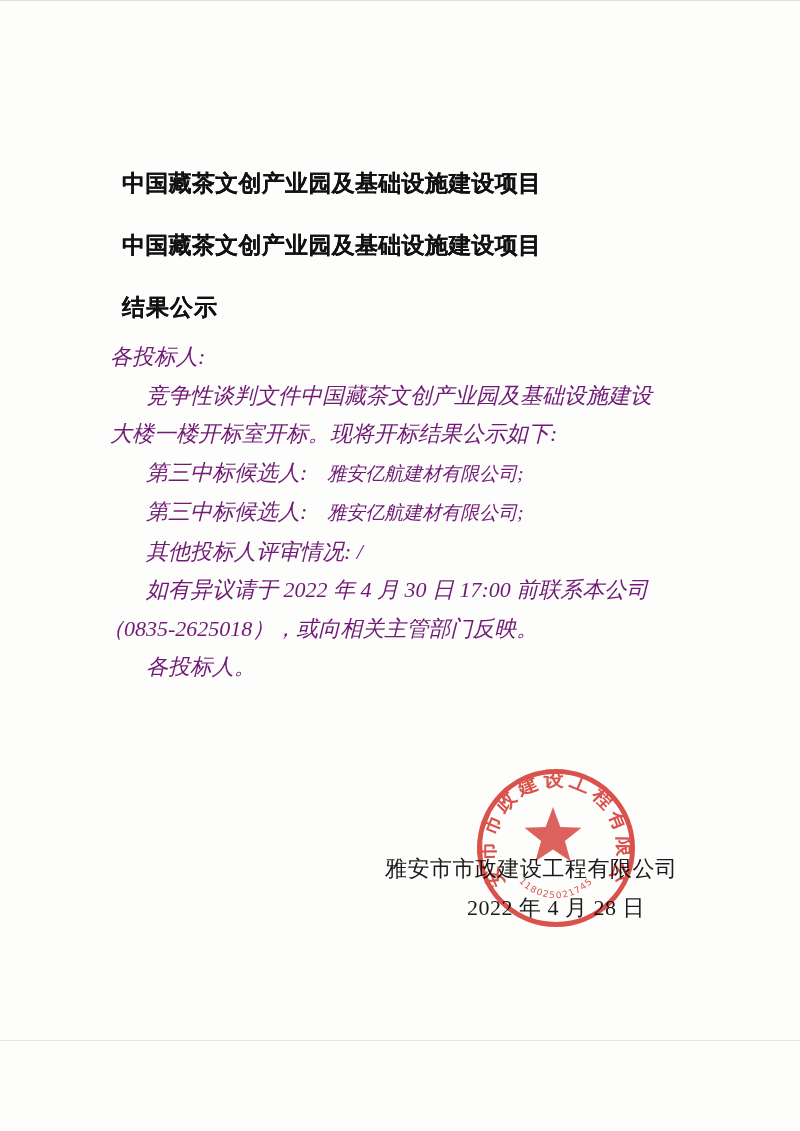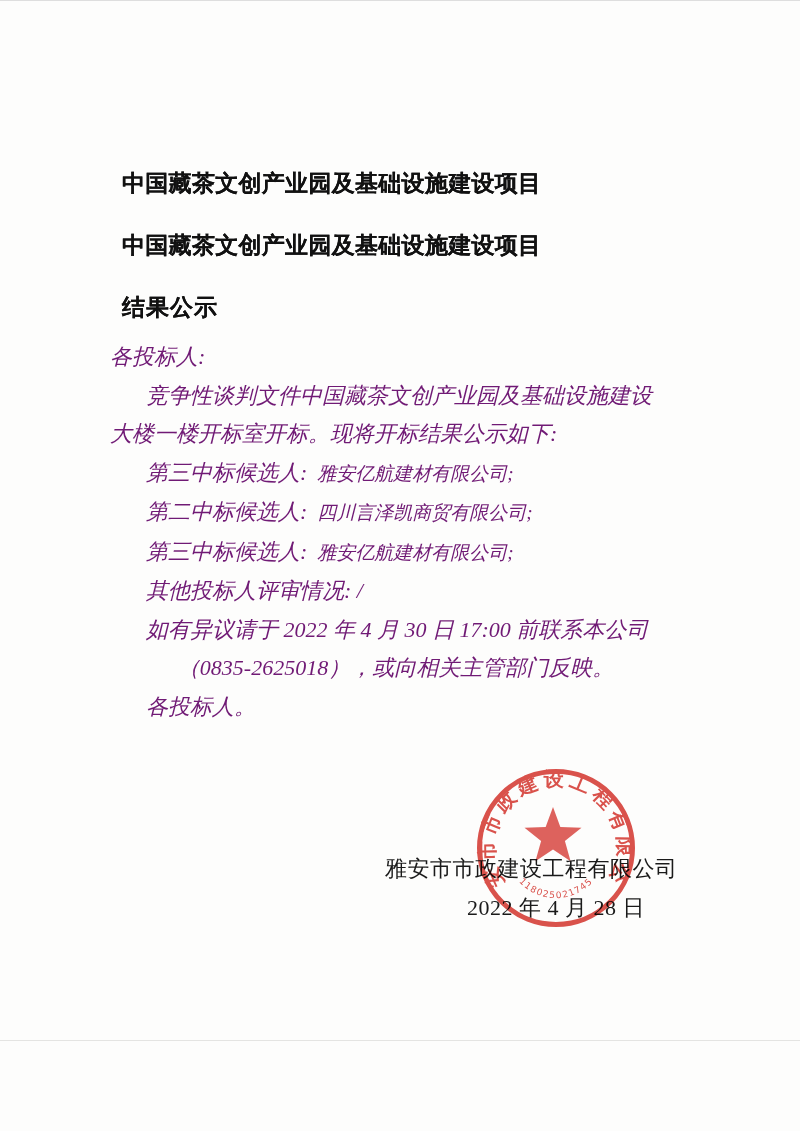--- a/index.html
+++ b/index.html
@@ -28,22 +28,22 @@
   .doc-title .t-line{white-space:nowrap;}
   .doc-title .t-line.centered{text-align:left;letter-spacing:1px;}
   .doc-body{
     position:absolute;left:110px;top:338px;width:580px;
     font-size:22px;line-height:38.5px;color:#701a75;
     white-space:nowrap;
     font-style:italic;
   }
   .line{white-space:nowrap;}
   .line.indent{padding-left:36px;}
-  .line.hang{margin-left:-8px;text-align:center;}
-  .company{font-size:19px;margin-left:10px;}
+  .line.hang{margin-left:-8px;}
+  .company{font-size:19px;margin-left:20px;}
   .signature-block{
     position:absolute;left:385px;top:850px;
     font-size:22px;line-height:38px;color:#1a1a1a;
     z-index:1;
   }
   .signature-line{white-space:nowrap;letter-spacing:0.5px;}
   .date-line{white-space:nowrap;margin-top:1px;padding-left:82px;letter-spacing:0.5px;}
   .seal{
     position:absolute;left:473px;top:765px;width:166px;height:166px;
     mix-blend-mode:multiply;opacity:.92;
@@ -65,21 +65,20 @@
     <div class="t-line">中国藏茶文创产业园及基础设施建设项目</div>
     <div class="t-line">中国藏茶文创产业园及基础设施建设项目</div>
     <div class="t-line centered">结果公示</div>
   </div>
 
   <div class="doc-body">
     <div class="line">各投标人:</div>
     <div class="line indent">竞争性谈判文件中国藏茶文创产业园及基础设施建设</div>
     <div class="line">大楼一楼开标室开标。现将开标结果公示如下:</div>
     <div class="line indent"><span>第三中标候选人:</span><span class="company">雅安亿航建材有限公司;</span></div>
-    <div class="line indent"><span>第二中标候选人:</span><span class="company">四川言泽凯商贸有限公司;</span></div>
     <div class="line indent"><span>第三中标候选人:</span><span class="company">雅安亿航建材有限公司;</span></div>
     <div class="line indent">其他投标人评审情况: /</div>
     <div class="line indent">如有异议请于 2022 年 4 月 30 日 17:00 前联系本公司</div>
     <div class="line hang">（0835-2625018），或向相关主管部门反映。</div>
     <div class="line indent">各投标人。</div>
   </div>
 
   <div class="signature-block">
     <div class="signature-line">雅安市市政建设工程有限公司</div>
     <div class="date-line">2022 年 4 月 28 日</div>

